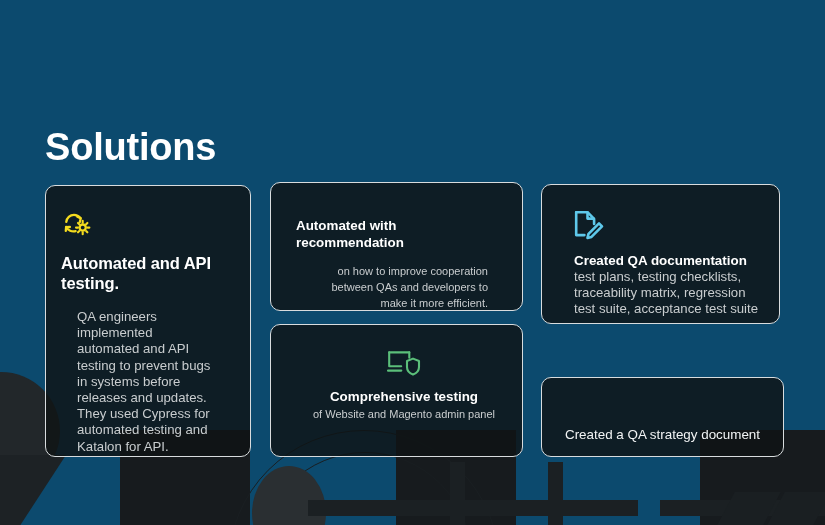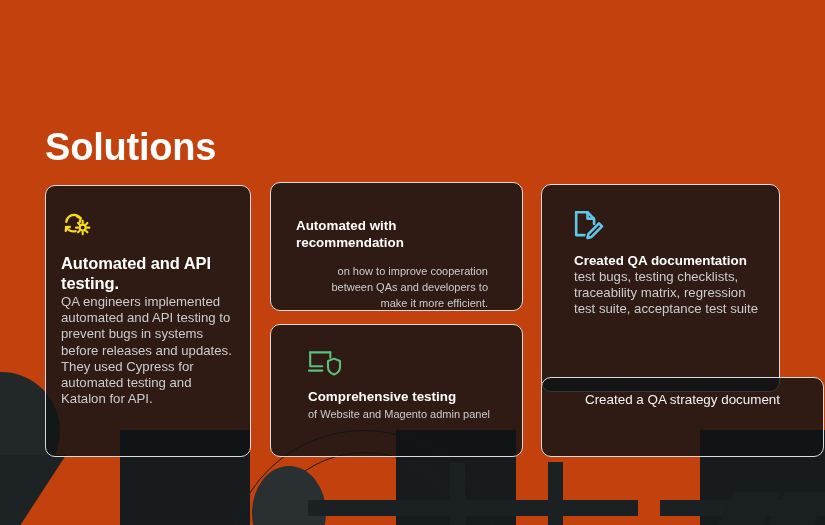--- a/index.html
+++ b/index.html
@@ -12,21 +12,21 @@
     height: 525px;
     overflow: hidden;
     font-family: "Liberation Sans", sans-serif;
     -webkit-font-smoothing: antialiased;
   }
 
   #stage {
     position: relative;
     width: 825px;
     height: 525px;
-    background: #c2410c;
+    background: #0c4a6e;
     overflow: hidden;
   }
 
   
   .bg-layer {
     position: absolute;
     inset: 0;
     overflow: hidden;
     pointer-events: none;
   }
@@ -133,38 +133,39 @@
     height: 129px;
     padding: 34px 22px 0 25px;
   }
   
   #card-comprehensive {
     left: 270px;
     top: 324px;
     width: 253px;
     height: 133px;
     padding: 24px 22px 0 37px;
+    text-align: center;
   }
   
   #card-qadoc {
     left: 541px;
     top: 184px;
     width: 239px;
-    height: 208px;
+    height: 140px;
     padding: 25px 20px 0 32px;
   }
   
   #card-strategy {
     left: 541px;
     top: 377px;
-    width: 283px;
+    width: 243px;
     height: 80px;
     padding: 0 18px;
     display: flex;
-    align-items: flex-start;
+    align-items: flex-end;
   }
 
   .icon-wrap {
     display: block;
     line-height: 0;
     margin-bottom: 15px;
   }
   #card-automated .icon-wrap { margin-bottom: 13px; }
   #card-comprehensive .icon-wrap { margin-bottom: 11px; }
   #card-qadoc .icon-wrap { margin-bottom: 10px; }
@@ -180,21 +181,21 @@
 
   #card-automated .card-title {
     font-size: 16.5px;
     line-height: 20px;
     margin: 0 0 1px 0;
     letter-spacing: -0.1px;
   }
   #card-automated .card-body {
     font-size: 13.2px;
     line-height: 16.2px;
-    margin: 0;
+    margin: 16px;
   }
 
   #card-document .card-title {
     font-size: 13.4px;
     line-height: 17px;
     margin: 0;
   }
   #card-document .card-body {
     font-size: 11px;
     line-height: 16.2px;
@@ -304,20 +305,20 @@
   <div class="card" id="card-qadoc">
     <span class="icon-wrap">
       <svg width="30" height="32" viewBox="0 0 30 32" fill="none" xmlns="http://www.w3.org/2000/svg">
         <path d="M2.2 2.2h11.3l6.6 6.6v5.1" stroke="#5ec8ea" stroke-width="2.6" stroke-linecap="round" stroke-linejoin="round"></path>
         <path d="M2.2 2.2v22.9h8.2" stroke="#5ec8ea" stroke-width="2.6" stroke-linecap="round" stroke-linejoin="round"></path>
         <path d="M13.5 2.6v6.0h6.0" stroke="#5ec8ea" stroke-width="2.6" stroke-linecap="round" stroke-linejoin="round"></path>
         <path d="M25.0 13.4l3.0 3.0 -10.5 10.5 -4.0 1.0 1.0 -4.0 10.5 -10.5z" stroke="#5ec8ea" stroke-width="2.6" stroke-linejoin="round"></path>
       </svg>
     </span>
     <p class="card-title">Created QA documentation</p>
-    <p class="card-body">test bugs, testing checklists, traceability matrix, regression test suite, acceptance test suite</p>
+    <p class="card-body">test plans, testing checklists, traceability matrix, regression test suite, acceptance test suite</p>
   </div>
 
   <div class="card" id="card-strategy">
     <p class="card-title">Created a QA strategy document</p>
   </div>
 
 </div>
 
 </body></html>

